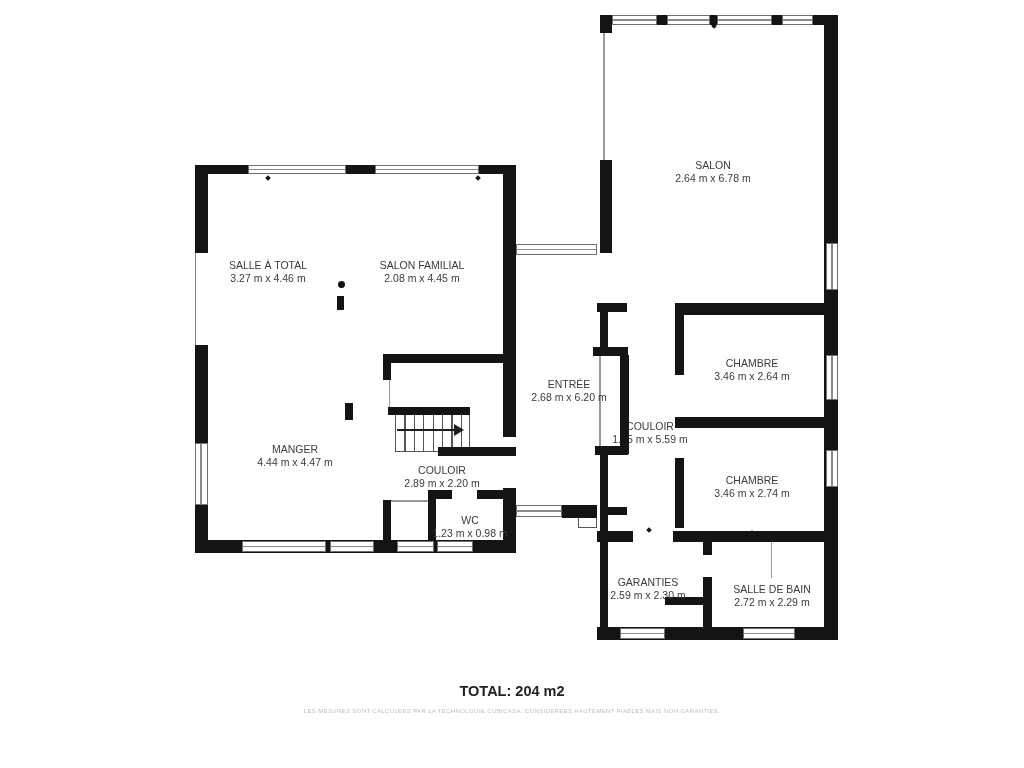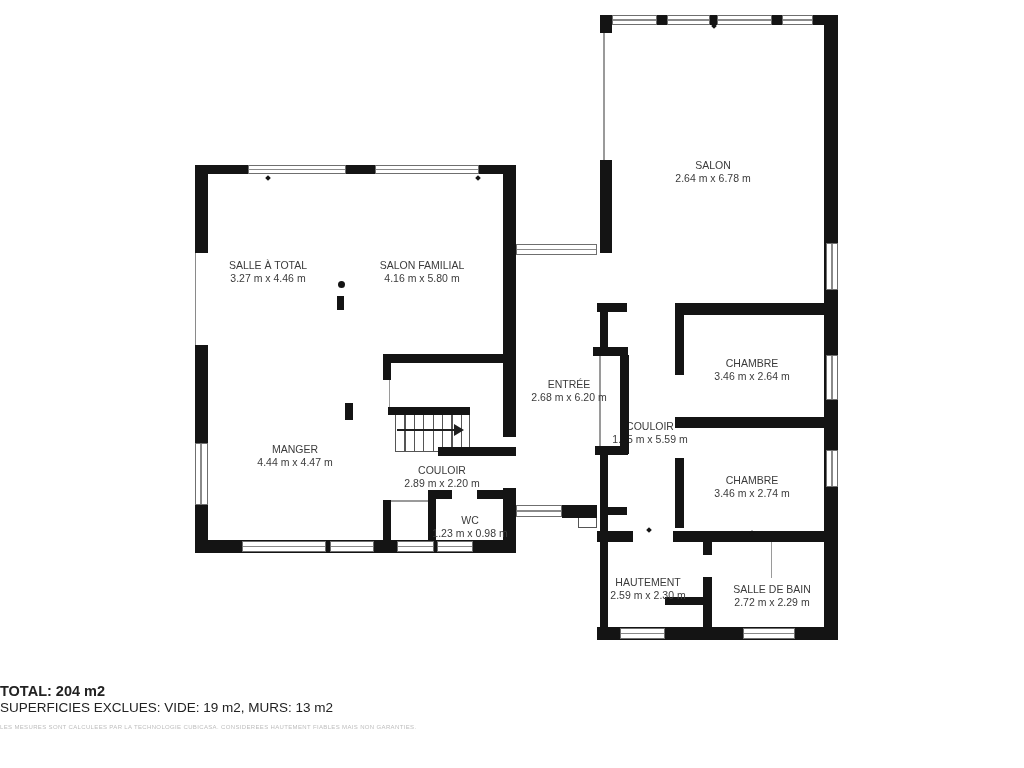--- a/index.html
+++ b/index.html
@@ -16,21 +16,21 @@
   .tick{position:absolute;width:4px;height:4px;background:#141414;transform:rotate(45deg);z-index:4;}
   .lbl {position:absolute;transform:translateX(-50%);text-align:center;font-size:10.5px;
         line-height:13px;color:#3b3b3b;white-space:nowrap;z-index:4;}
   .lbl.under{z-index:1;}
   .stairs{position:absolute;left:395px;top:413px;width:75px;height:39px;z-index:1;
         background:repeating-linear-gradient(90deg,#555 0 1.3px,transparent 1.3px 9.4px);
         border-bottom:1.3px solid #555;border-right:1.3px solid #555;box-sizing:border-box;}
   .stair-arrow-line{position:absolute;left:397px;top:429px;width:58px;height:2px;background:#1d1d1d;z-index:2;}
   .stair-arrow-head{position:absolute;left:454px;top:424px;width:0;height:0;z-index:2;
         border-left:10px solid #1d1d1d;border-top:6px solid transparent;border-bottom:6px solid transparent;}
-  #summary{position:absolute;left:0;top:683px;width:1024px;color:#222;z-index:5;}
+  #summary{position:absolute;left:0;top:683px;width:1024px;text-align:center;color:#222;z-index:5;}
   .sum-total{font-size:14.5px;font-weight:bold;line-height:17px;}
   .sum-line{font-size:13.5px;line-height:16px;}
   .disclaimer{font-size:6px;letter-spacing:.35px;color:#bdbdbd;margin-top:8px;}
 </style>
 </head>
 <body>
 
 <div id="canvas">
 
   <div class="w" style="left:195px;top:165px;width:320px;height:9px"></div>
@@ -123,21 +123,21 @@
   <div class="lbl" style="left:713px;top:159px">
     <div>SALON</div>
     <div>2.64 m x 6.78 m</div>
   </div>
   <div class="lbl" style="left:268px;top:259px">
     <div>SALLE À TOTAL</div>
     <div>3.27 m x 4.46 m</div>
   </div>
   <div class="lbl" style="left:422px;top:259px">
     <div>SALON FAMILIAL</div>
-    <div>4.16 m x 5.80 m</div>
+    <div>2.08 m x 4.45 m</div>
   </div>
   <div class="lbl" style="left:569px;top:378px">
     <div>ENTRÉE</div>
     <div>2.68 m x 6.20 m</div>
   </div>
   <div class="lbl" style="left:295px;top:443px">
     <div>MANGER</div>
     <div>4.44 m x 4.47 m</div>
   </div>
   <div class="lbl" style="left:442px;top:464px">
@@ -154,27 +154,26 @@
   </div>
   <div class="lbl" style="left:752px;top:357px">
     <div>CHAMBRE</div>
     <div>3.46 m x 2.64 m</div>
   </div>
   <div class="lbl" style="left:752px;top:474px">
     <div>CHAMBRE</div>
     <div>3.46 m x 2.74 m</div>
   </div>
   <div class="lbl" style="left:648px;top:576px">
-    <div>HAUTEMENT</div>
+    <div>GARANTIES</div>
     <div>2.59 m x 2.30 m</div>
   </div>
   <div class="lbl" style="left:772px;top:583px">
     <div>SALLE DE BAIN</div>
     <div>2.72 m x 2.29 m</div>
   </div>
 
   <div id="summary">
     <div class="sum-total">TOTAL: 204 m2</div>
-    <div class="sum-line">SUPERFICIES EXCLUES: VIDE: 19 m2, MURS: 13 m2</div>
     <div class="disclaimer">LES MESURES SONT CALCULEES PAR LA TECHNOLOGIE CUBICASA. CONSIDEREES HAUTEMENT FIABLES MAIS NON GARANTIES.</div>
   </div>
 
 </div>
 
 </body></html>

